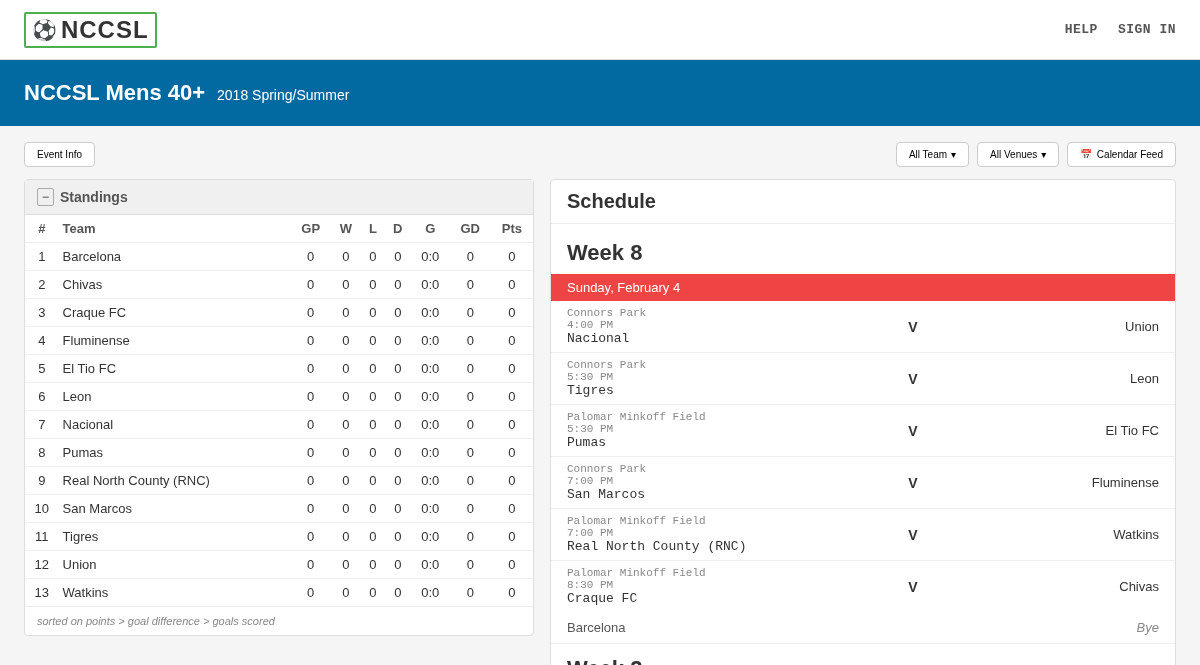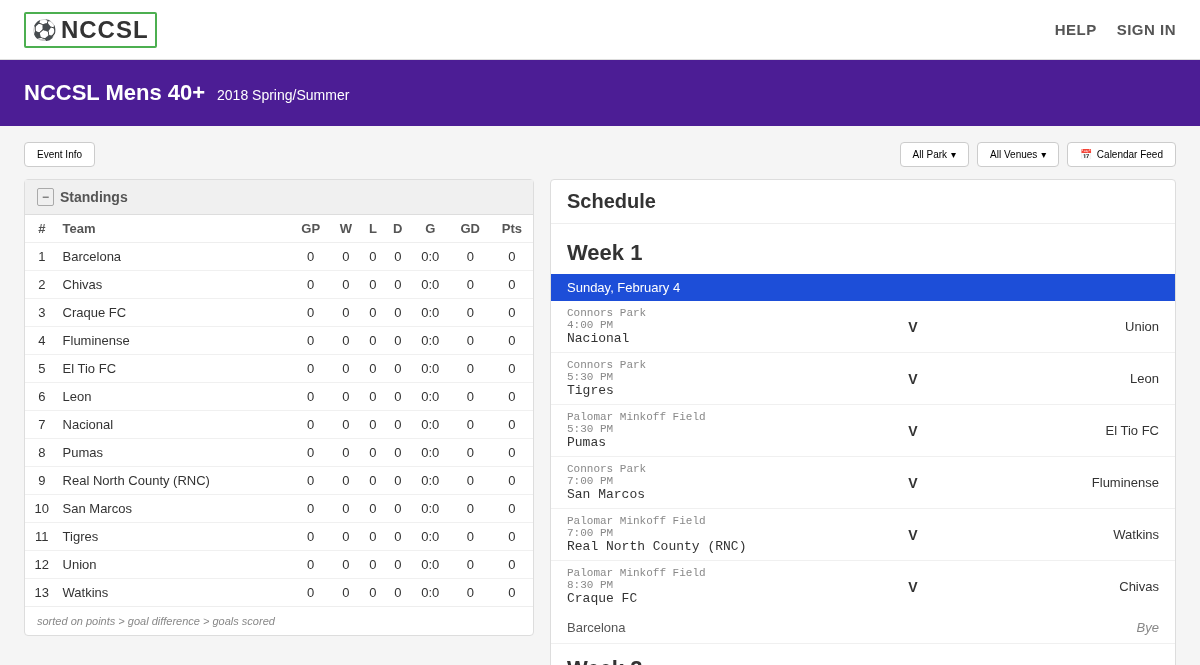--- a/index.html
+++ b/index.html
@@ -36,30 +36,31 @@
     .logo-icon {
       color: #4caf50;
       font-size: 20px;
       margin-right: 4px;
     }
     .nav-links {
       display: flex;
       gap: 20px;
     }
     .nav-link {
-      font-size: 15px;
+      font-size: 13px;
       font-weight: bold;
       color: #555;
       text-decoration: none;
       letter-spacing: 0.5px;
+      font-family: Liberation Mono, monospace;
     }
 
     
     .banner {
-      background: #4c1d95;
+      background: #0369a1;
       color: #fff;
       padding: 20px 24px;
     }
     .banner-title {
       font-size: 22px;
       font-weight: bold;
     }
     .banner-subtitle {
       font-size: 14px;
       font-weight: normal;
@@ -180,21 +181,21 @@
       color: #333;
       border-bottom: 1px solid #eee;
     }
     .week-title {
       font-size: 22px;
       font-weight: bold;
       padding: 16px 16px 8px 16px;
       color: #333;
     }
     .day-header {
-      background: #1d4ed8;
+      background: #ef4444;
       color: #fff;
       padding: 6px 16px;
       font-size: 13px;
     }
     .game-row {
       display: flex;
       align-items: center;
       padding: 6px 16px;
       border-bottom: 1px solid #f0f0f0;
       min-height: 38px;
@@ -270,21 +271,21 @@
 </div>
 
 <div class="main-content">
 
   <div class="toolbar">
     <div class="toolbar-left">
       <button class="btn">Event Info</button>
     </div>
     <div class="toolbar-right">
       <button class="btn">
-        <span>All Park</span>
+        <span>All Team</span>
         <span>▾</span>
       </button>
       <button class="btn">
         <span>All Venues</span>
         <span>▾</span>
       </button>
       <button class="btn btn-calendar">
         <span>📅</span>
         <span>Calendar Feed</span>
       </button>
@@ -457,21 +458,21 @@
       <td>0</td>
     </tr>
           </tbody>
       </table>
       <div class="sorted-note">sorted on points &gt; goal difference &gt; goals scored</div>
     </div>
 
     <div class="schedule-panel">
       <div class="schedule-header">Schedule</div>
 
-      <div class="week-title">Week 1</div>
+      <div class="week-title">Week 8</div>
       <div class="day-header">Sunday, February 4</div>
 
       <div id="games-container">
           <div class="game-row">
       <div class="game-info-left">
         <div class="game-venue">Connors Park</div>
         <div class="game-time">4:00 PM</div>
         <div class="game-home-team">Nacional</div>
       </div>
       <div class="game-vs">V</div>

